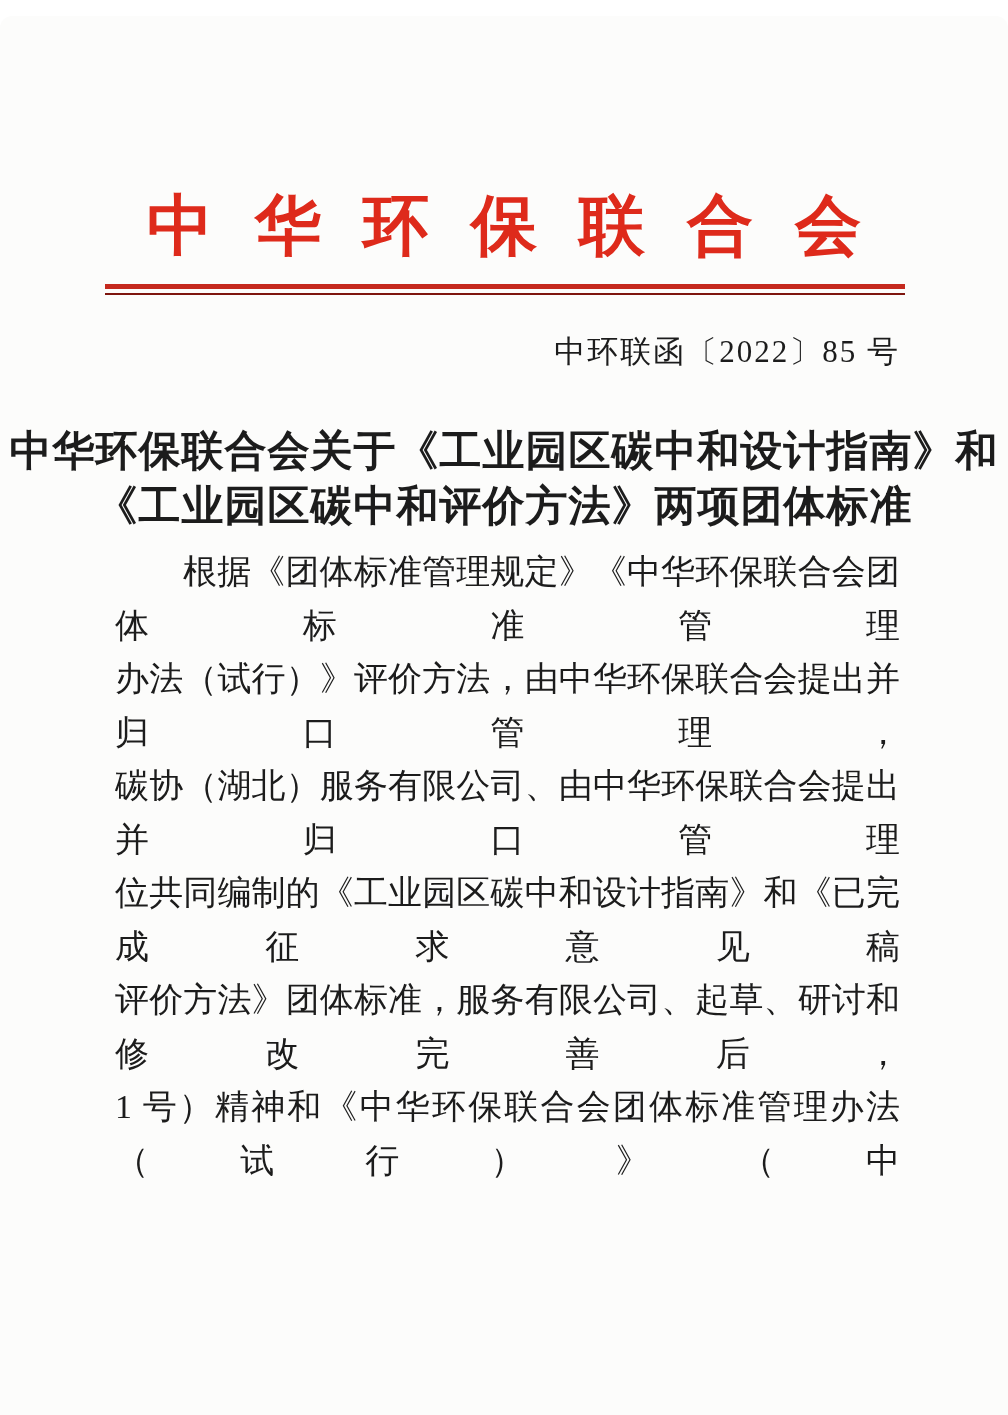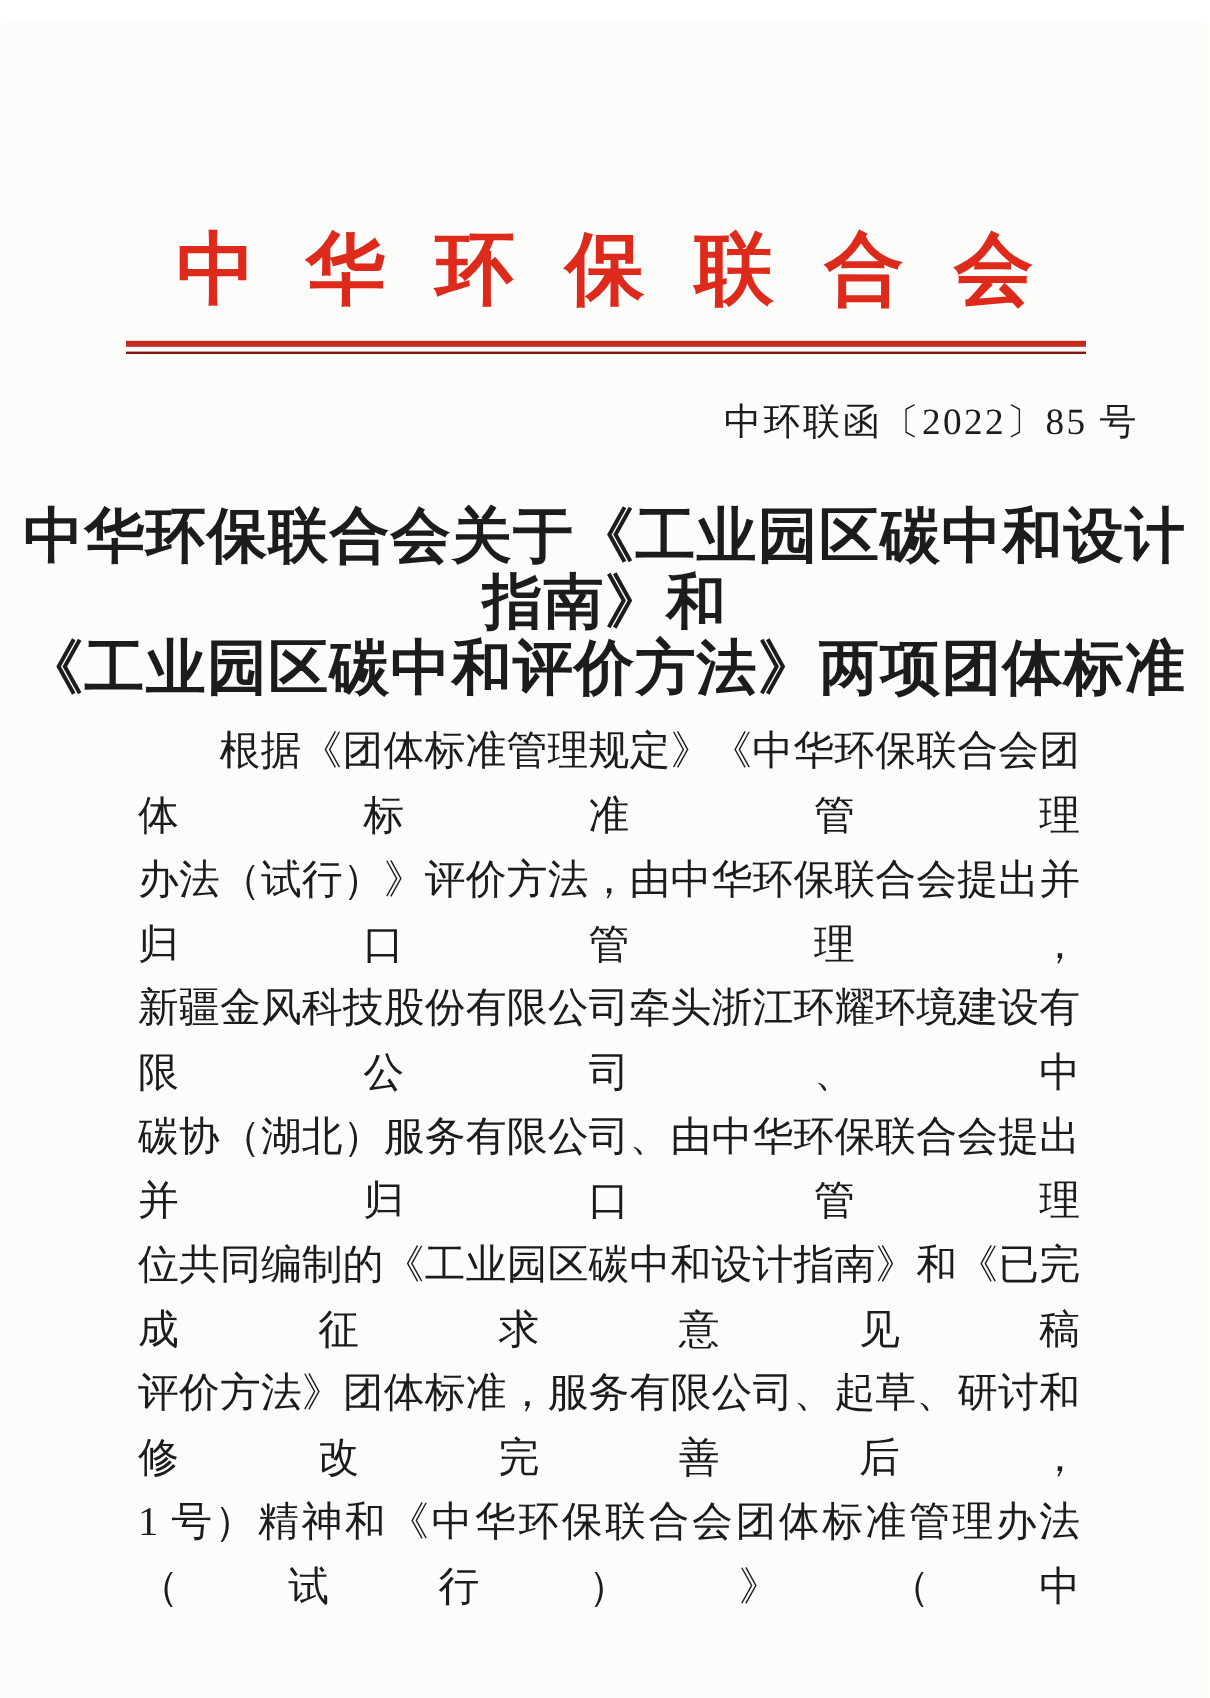--- a/index.html
+++ b/index.html
@@ -33,33 +33,33 @@
     text-indent: 42px;
     white-space: nowrap;
     font-family: "Liberation Serif", "DejaVu Serif", serif;
   }
   .rule-wrap { margin: 13px 103px 0 105px; }
   .rule-thick { height: 5px; background: var(--rule-red); }
   .rule-thin  { height: 2px; background: var(--rule-dark-red); margin-top: 4px; }
   
   .doc-number {
     margin-top: 36px;
-    padding-right: 59px;
+    padding-right: 108px;
     text-align: right;
     font-size: 31px;
     line-height: 42px;
     letter-spacing: 2px;
   }
   
   .title {
     margin-top: 50px;
     text-align: center;
-    font-family: Liberation Mono, monospace;
+    font-family: Liberation Sans, sans-serif;
     font-weight: 700;
-    font-size: 50px;
+    font-size: 42px;
     line-height: 55px;
     letter-spacing: 1px;
   }
   
   .body-block {
     margin: 12px auto 0 115px;
     width: 785px;
     font-size: 34px;
     line-height: 53.5px;
   }
@@ -82,21 +82,20 @@
   <div class="doc-number">中环联函〔2022〕85 号</div>
 
   <div class="title">
     <div class="title-line">中华环保联合会关于《工业园区碳中和设计指南》和</div>
     <div class="title-line">《工业园区碳中和评价方法》两项团体标准</div>
   </div>
 
   <div class="body-block">
     <div class="line indent fill">根据《团体标准管理规定》《中华环保联合会团体标准管理</div>
     <div class="line fill">办法（试行）》评价方法，由中华环保联合会提出并归口管理，</div>
-    <div class="line fill">新疆金风科技股份有限公司牵头浙江环耀环境建设有限公司、中</div>
     <div class="line fill">碳协（湖北）服务有限公司、由中华环保联合会提出并归口管理</div>
     <div class="line fill">位共同编制的《工业园区碳中和设计指南》和《已完成征求意见稿</div>
     <div class="line fill">评价方法》团体标准，服务有限公司、起草、研讨和修改完善后，</div>
     <div class="line fill">1 号）精神和《中华环保联合会团体标准管理办法（试行）》（中</div>
 
   </div>
 
 </div>
 
 </body></html>

